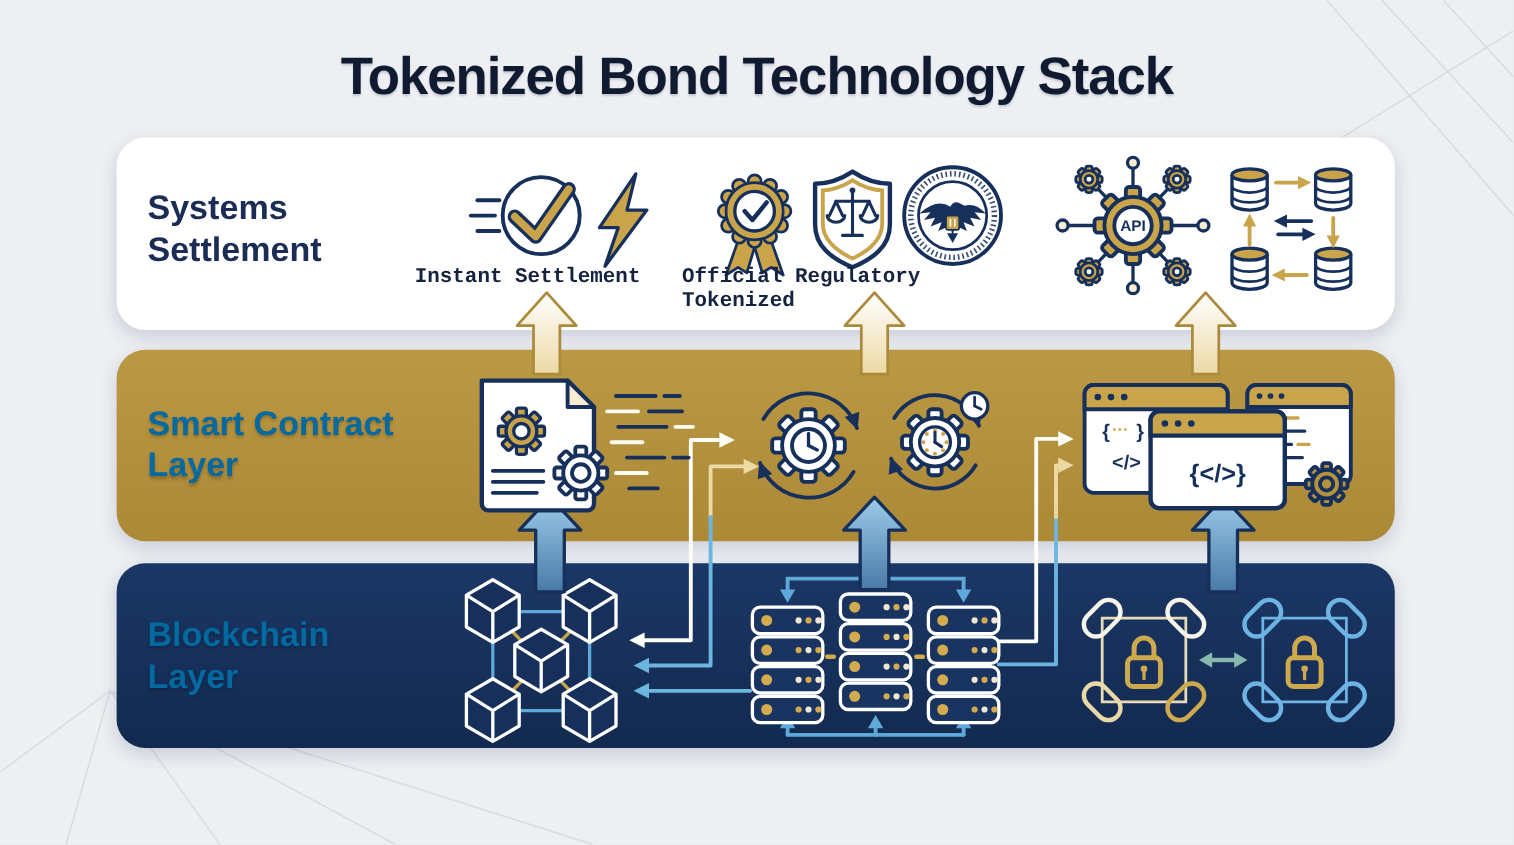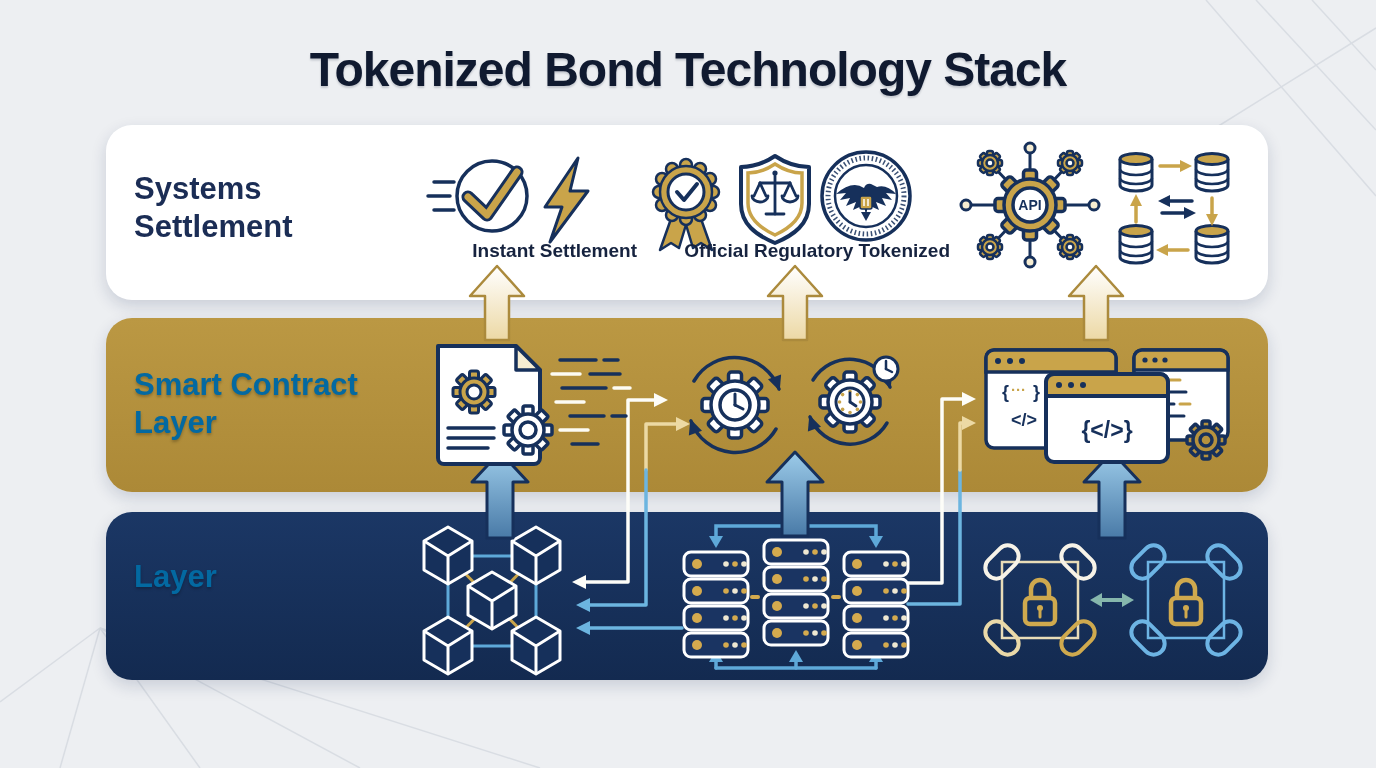--- a/index.html
+++ b/index.html
@@ -16,21 +16,21 @@
   .label-layer{position:absolute;left:0;top:0;width:100%;height:100%;z-index:3;pointer-events:none;border-radius:22px;}
   .page-title{position:absolute;left:0;top:42px;width:100%;text-align:center;
         font-size:48px;font-weight:800;letter-spacing:-1px;color:#101a30;
         text-shadow:0 2px 2px rgba(16,26,48,.18);}
   .band-label{position:absolute;font-weight:700;font-size:31px;line-height:1.22;}
   .band-label.dark{color:#1b2d55;}
   .band-label.light{color:#0369a1;text-shadow:0 2px 3px rgba(0,0,0,.25);}
   .lbl-settlement{left:134px;top:170px;}
   .lbl-smart{left:134px;top:366px;}
   .lbl-chain{left:134px;top:558px;}
-  .caption{position:absolute;top:240px;font-size:19px;font-weight:700;color:#16233f;text-align:right;}
+  .caption{position:absolute;top:240px;font-size:19px;font-weight:700;color:#16233f;text-align:left;font-family:Liberation Mono, monospace;}
   .cap-instant{left:377px;width:260px;}
   .cap-reg{left:620px;width:330px;}
   text{font-family:"Liberation Sans","DejaVu Sans",sans-serif;}
   .svgtxt{font-weight:700;fill:#16305b;}
 </style>
 </head>
 <body>
 
 <div class="canvas">
 
@@ -636,19 +636,20 @@
 
     <div class="band-label dark lbl-settlement">
       <div>Systems</div>
       <div>Settlement</div>
     </div>
     <div class="band-label light lbl-smart">
       <div>Smart Contract</div>
       <div>Layer</div>
     </div>
     <div class="band-label light lbl-chain">
+      <div>Blockchain</div>
       <div>Layer</div>
     </div>
 
     <div class="caption cap-instant">Instant Settlement</div>
     <div class="caption cap-reg">Official Regulatory Tokenized</div>
   </div>
 </div>
 
 </body></html>

